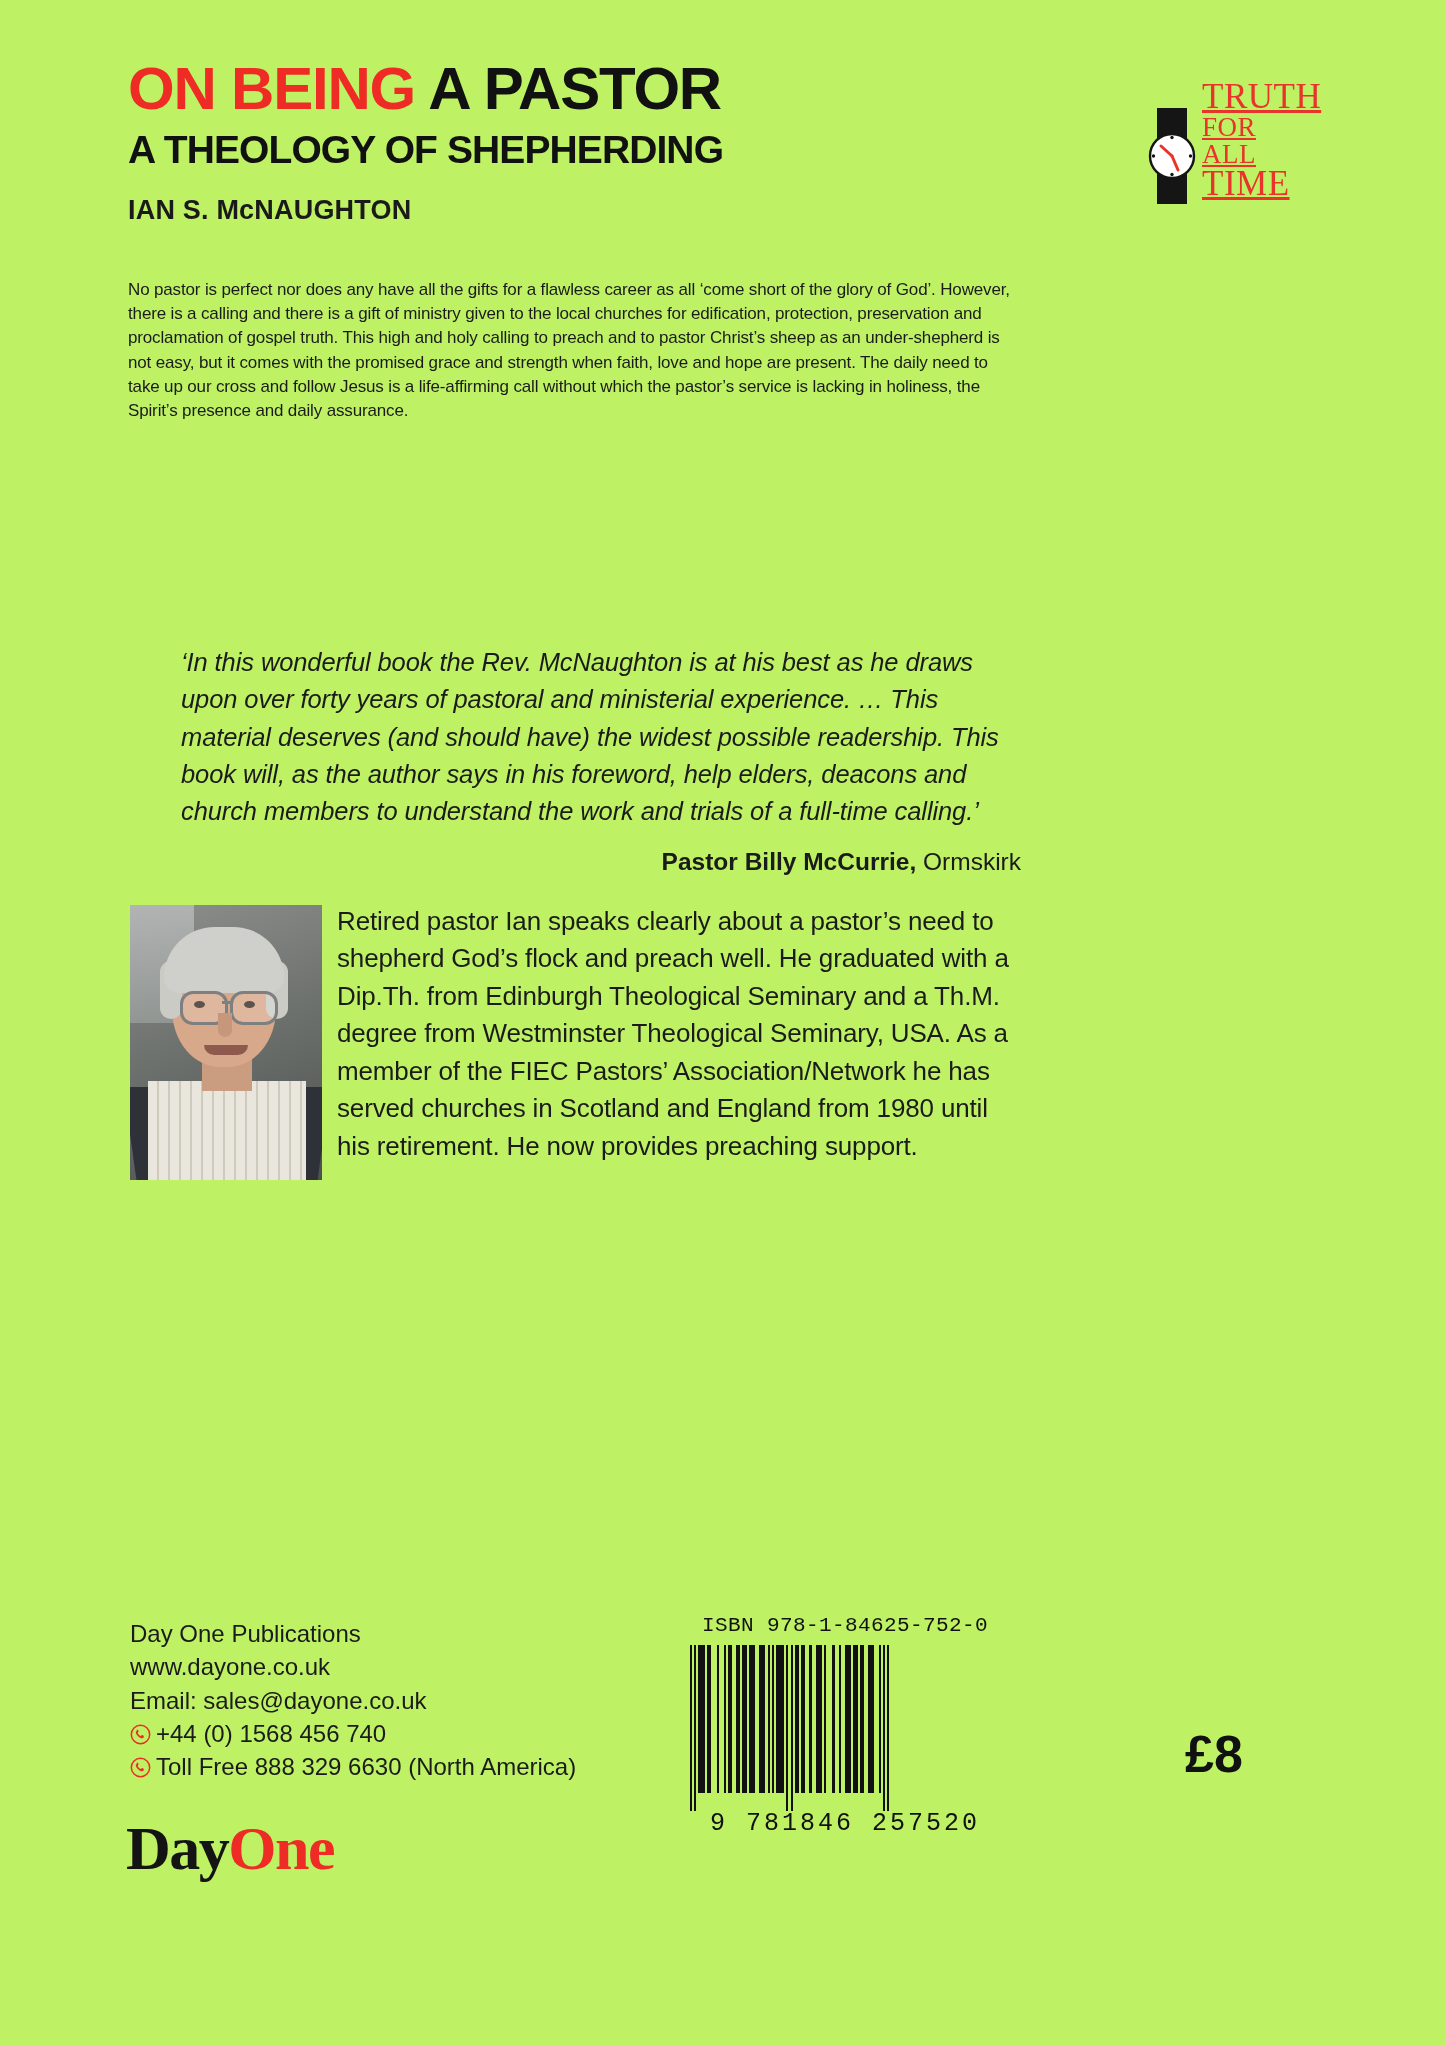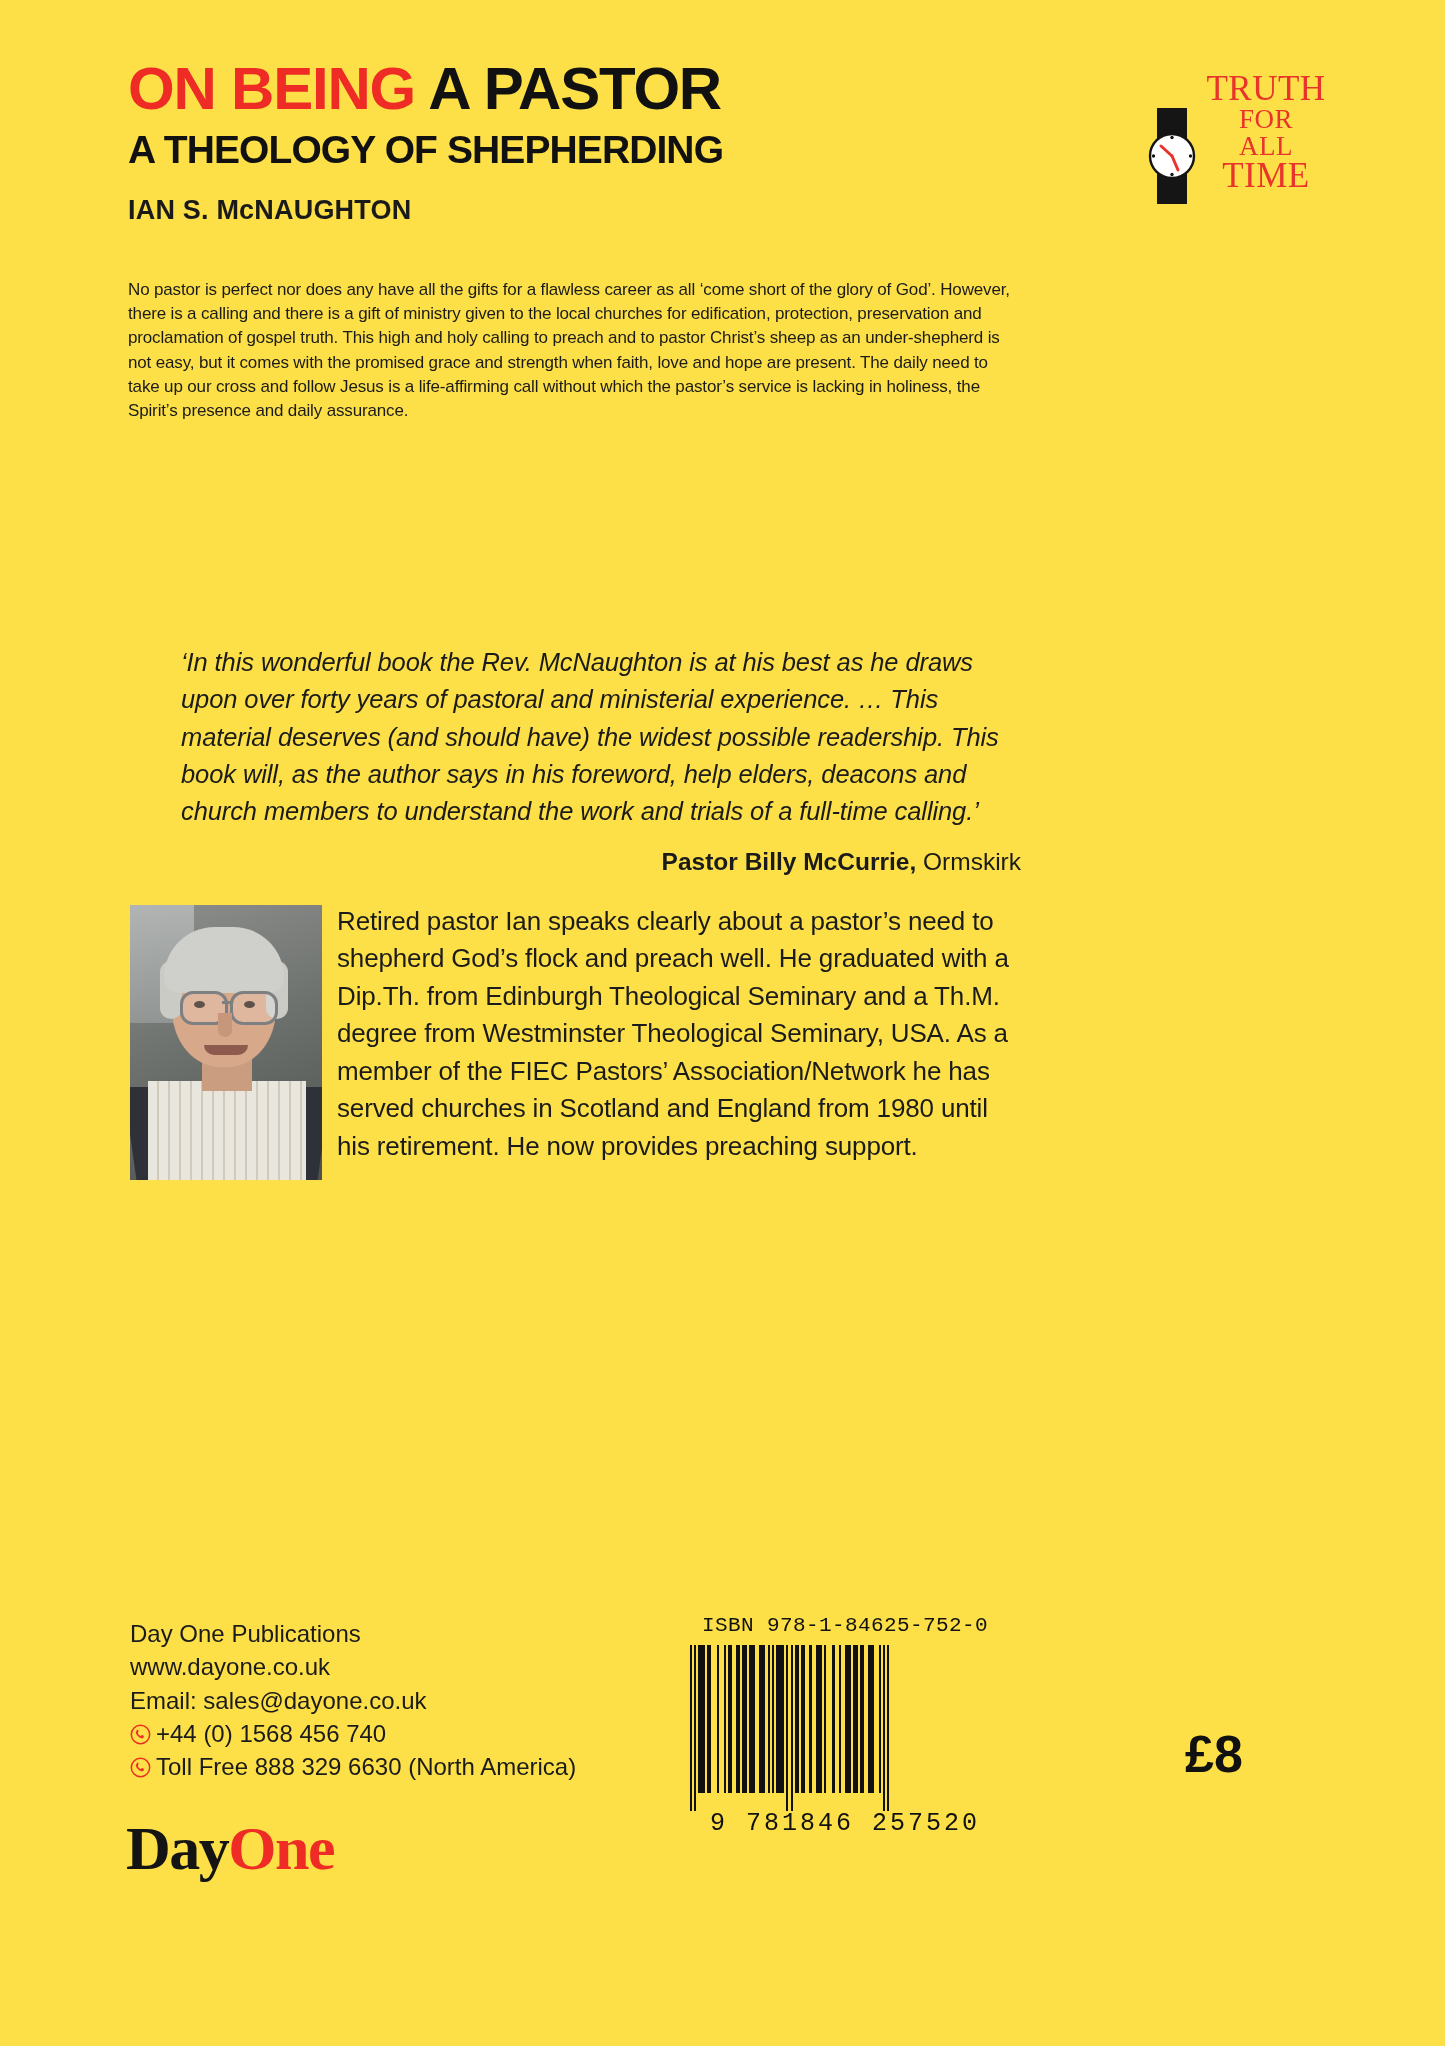--- a/index.html
+++ b/index.html
@@ -14,21 +14,21 @@
     font-family: "Liberation Sans", sans-serif;
     color: #1a1a1a;
     background: #fdfdfb;
     overflow: hidden;
   }
 
   
   .page {
     position: absolute;
     inset: 0;
-    background: #fde047;
+    background: #bef264;
   }
 
   
   .header {
     position: absolute;
     left: 128px;
     top: 58px;
     right: 110px;
     height: 200px;
   }
@@ -67,28 +67,29 @@
   .tfat-logo {
     position: absolute;
     right: 5px;
     top: 6px;
     width: 190px;
     height: 190px;
   }
   .tfat-text {
     position: absolute;
     right: 0;
-    top: 8px;
+    top: 16px;
     width: 128px;
-    text-align: center;
+    text-align: left;
     font-family: "Liberation Serif", serif;
     color: #e8342b;
     font-size: 35px;
     line-height: 0.98;
     letter-spacing: 0.5px;
+    text-decoration: underline;
   }
   .tfat-text div { white-space: nowrap; }
   .tfat-text .sm { font-size: 27px; }
   .watch {
     position: absolute;
     left: 4px;
     top: 44px;
     width: 56px;
     height: 96px;
   }

